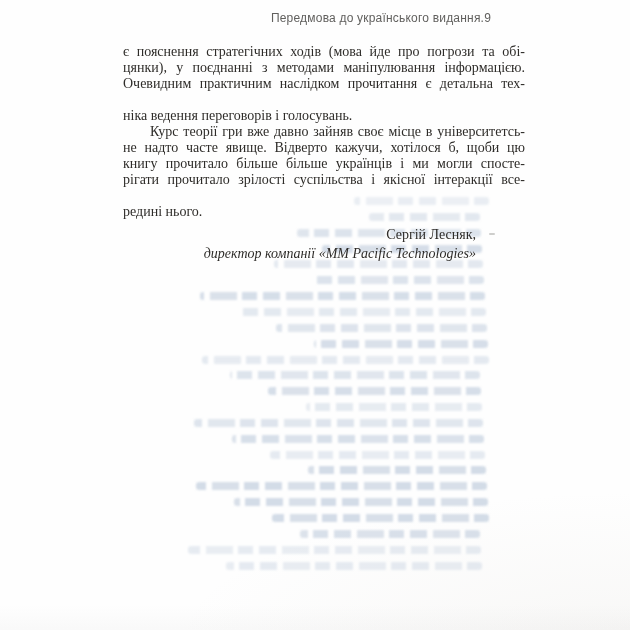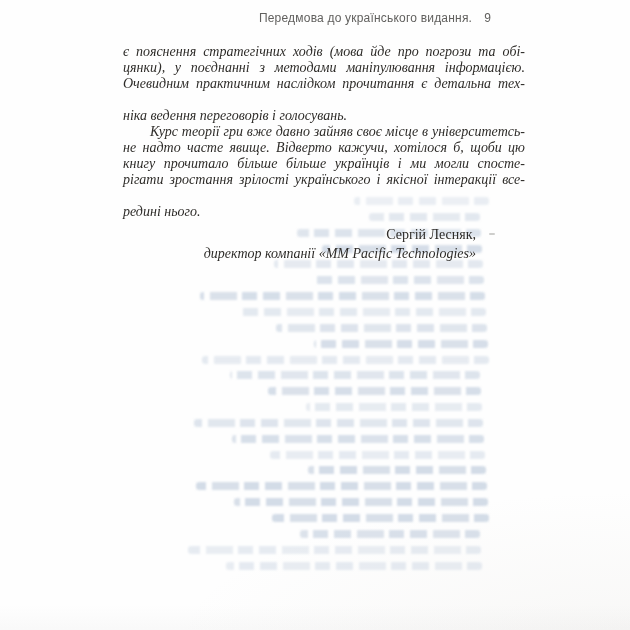--- a/index.html
+++ b/index.html
@@ -18,42 +18,41 @@
     position: absolute; inset: 0;
     pointer-events: none;
     background:
       radial-gradient(120% 40% at 100% 102%, rgba(190,185,175,0.10), transparent 60%),
       linear-gradient(to top, rgba(120,120,120,0.04), transparent 4%);
   }
   
   .running-header {
     position: absolute;
     top: 11px; right: 139px;
-    display: flex; align-items: baseline; gap: 12px;
+    display: flex; align-items: baseline; 
     font-family: "Liberation Sans", "DejaVu Sans", sans-serif;
     font-size: 12px;
     color: #61605e;
     letter-spacing: 0.2px;
     z-index: 2;
   }
   
   .body-text {
     position: absolute;
     left: 123px; top: 44px; width: 402px;
     font-family: "Liberation Serif", "DejaVu Serif", serif;
     font-size: 14px;
     line-height: 16px;
     color: #2e2c29;
     z-index: 2;
   }
   .body-text .line {
     text-align: justify;
     text-align-last: justify;
     white-space: normal;
-    font-style: italic;
   }
   .body-text .line.last {
     text-align-last: left;
     margin-top: 16px;
   }
   .body-text .line.indent {
     padding-left: 27px;
   }
   
   .signature {
@@ -135,21 +134,21 @@
   </header>
 
   <main class="body-text" id="body-text">
       <div class="line">є пояснення стратегічних ходів (мова йде про погрози та обі-</div>
       <div class="line">цянки), у поєднанні з методами маніпулювання інформацією.</div>
       <div class="line">Очевидним практичним наслідком прочитання є детальна тех-</div>
       <div class="line last">ніка ведення переговорів і голосувань.</div>
       <div class="line indent">Курс теорії гри вже давно зайняв своє місце в університетсь-</div>
       <div class="line">не надто часте явище. Відверто кажучи, хотілося б, щоби цю</div>
       <div class="line">книгу прочитало більше більше українців і ми могли спосте-</div>
-      <div class="line">рігати зростання зрілості українського і якісної інтеракції все-</div>
+      <div class="line">рігати прочитало зрілості суспільства і якісної інтеракції все-</div>
       <div class="line last">редині нього.</div>
     </main>
 
   <div class="signature" id="signature">
     <div>Сергій Лесняк,</div>
       <div class="role">директор компанії «MM Pacific Technologies»</div>
     </div>
 
 </div>
 

